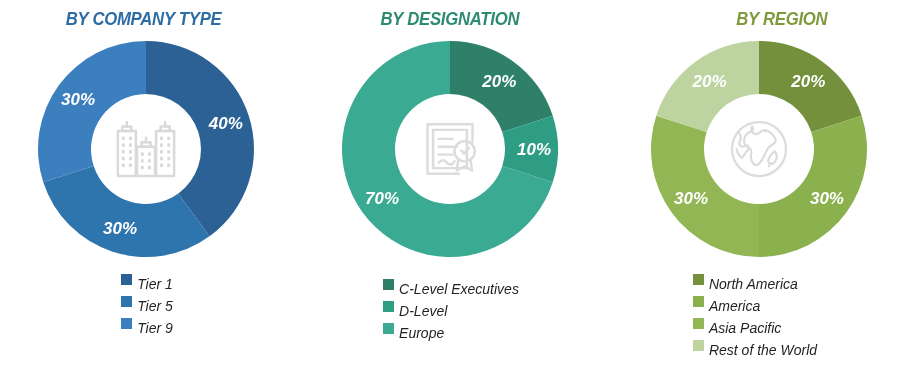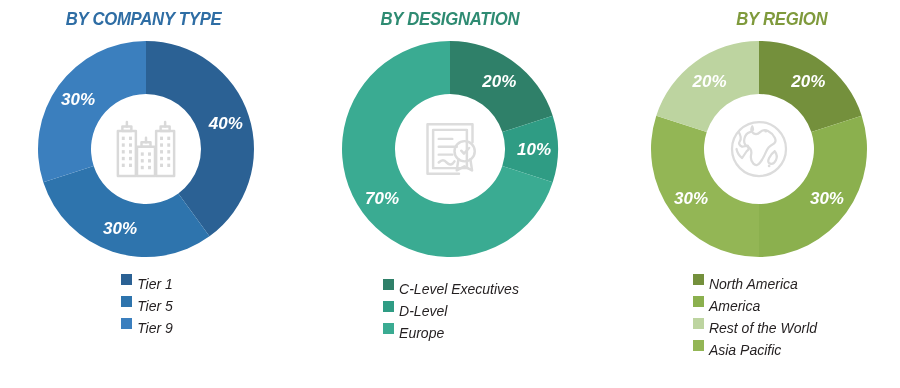--- a/index.html
+++ b/index.html
@@ -247,23 +247,23 @@
     <div class="legend">
         <div class="legend-row">
           <span class="legend-swatch" style="background: rgb(116, 144, 60);"></span>
           <span class="legend-text">North America</span>
         </div>
         <div class="legend-row">
           <span class="legend-swatch" style="background: rgb(139, 176, 78);"></span>
           <span class="legend-text">America</span>
         </div>
         <div class="legend-row">
+          <span class="legend-swatch" style="background: rgb(147, 182, 85);"></span>
+          <span class="legend-text">Asia Pacific</span>
+        </div>
+        <div class="legend-row">
           <span class="legend-swatch" style="background: rgb(189, 212, 160);"></span>
           <span class="legend-text">Rest of the World</span>
         </div>
-        <div class="legend-row">
-          <span class="legend-swatch" style="background: rgb(147, 182, 85);"></span>
-          <span class="legend-text">Asia Pacific</span>
-        </div>
       </div>
   </div>
 
 </div>
 
 </body></html>

